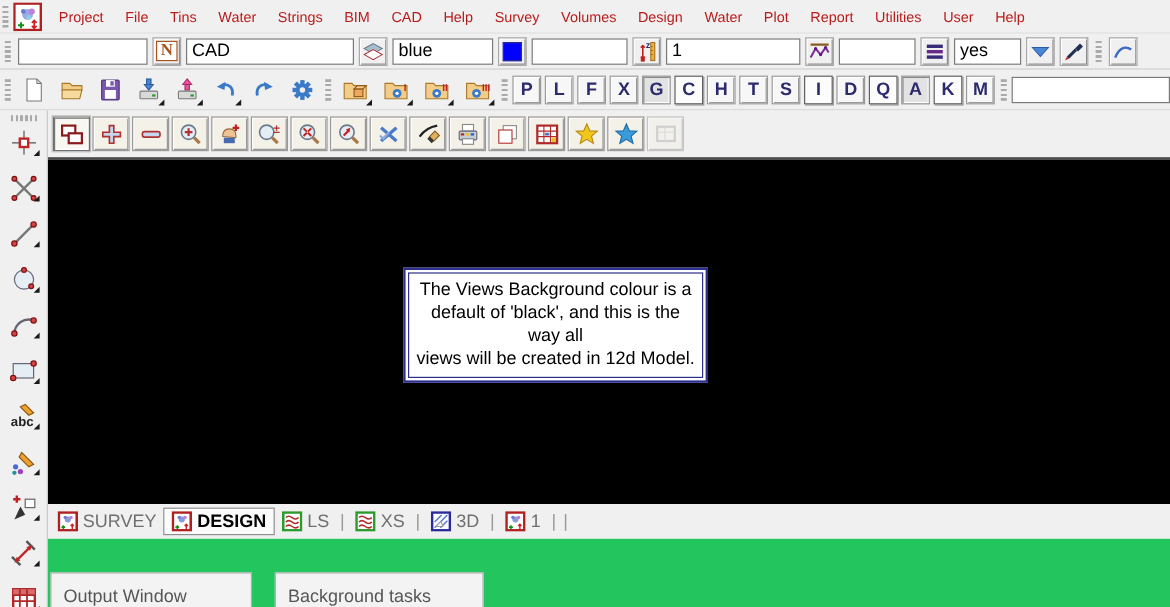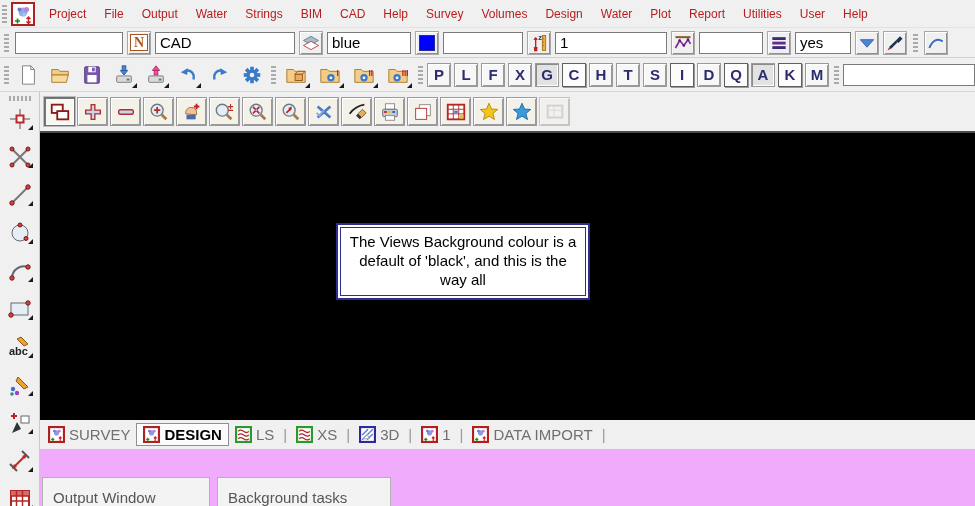--- a/index.html
+++ b/index.html
@@ -50,21 +50,21 @@
 
   .canvas { flex:1; background:#000; position:relative; }
   .msgbox { position:absolute; left:296px; top:90px; width:254px; background:#fff; border:2px solid #2e2e8f; padding:2px; }
   .msgbox-inner { border:1px solid #2e2e8f; padding:4px 4px 6px; text-align:center; font-size:15px; line-height:19px; color:#000; }
 
   .tabrow { height:29px; display:flex; align-items:center; padding-left:2px; background:#f0f0f0; overflow:hidden; }
   .vtab { display:flex; align-items:center; gap:4px; padding:2px 6px; font-size:15px; color:#6f6f6f; background:transparent; border:none; white-space:nowrap; }
   .vtab.active { background:#fbfbfb; border:1px solid #8f8f8f; box-shadow:inset 1px 1px 0 #fff; color:#000; font-weight:bold; }
   .tsep { color:#9a9a9a; font-size:15px; padding:0 3px; }
 
-  .bottomarea { height:57px; padding:28px 0 0 2px; display:flex; gap:7px; overflow:hidden; background:#f0abfc; }
+  .bottomarea { height:57px; padding:28px 0 0 2px; display:flex; gap:19px; overflow:hidden; background:#22c55e; }
   .panelbtn { height:36px; background:#f3f3f3; border:1px solid #b2b2b2; font-size:15px; color:#565656; text-align:left; padding:5px 0 0 10px; font-family:"Liberation Sans",sans-serif; }
   .panelbtn.w1 { width:168px; } .panelbtn.w2 { width:174px; }
 </style>
 </head>
 <body>
 
 <div class="app">
 
   <div class="menubar">
     <div class="vgrip"></div>
@@ -72,21 +72,21 @@
       <rect x="1" y="1" width="22" height="22" fill="#fff" stroke="#b02020" stroke-width="2"></rect>
       <circle cx="12" cy="10" r="4.5" fill="#9aa8e8"></circle>
         <circle cx="15.5" cy="7.5" r="2.5" fill="#c080d8"></circle>
       <circle cx="8.5" cy="7.5" r="2" fill="#6a7ad0"></circle>
         <circle cx="13" cy="12.5" r="2" fill="#8ad0e0"></circle>
       <path d="M4 19 h5 M6.5 16.5 v5" stroke="#109010" stroke-width="1.6"></path>
       <path d="M17.5 15 v6 M15.5 17 l2-2 2 2 M15.5 19.5 l2 2 2-2" stroke="#d02020" stroke-width="1.4" fill="none"></path>
     </svg>
     <div class="menuitem">Project</div>
     <div class="menuitem">File</div>
-    <div class="menuitem">Output</div>
+    <div class="menuitem">Tins</div>
     <div class="menuitem">Water</div>
     <div class="menuitem">Strings</div>
     <div class="menuitem">BIM</div>
     <div class="menuitem">CAD</div>
     <div class="menuitem">Help</div>
     <div class="menuitem">Survey</div>
     <div class="menuitem">Volumes</div>
     <div class="menuitem">Design</div>
     <div class="menuitem">Water</div>
     <div class="menuitem">Plot</div>
@@ -471,20 +471,21 @@
             <path d="M4 10 h16 M11 5 v13" stroke="#c4c4c4"></path>
           </svg>
         </button>
       </div>
 
       <div class="canvas">
         <div class="msgbox">
           <div class="msgbox-inner">
             <div>The Views Background colour is a</div>
             <div>default of 'black', and this is the way all</div>
+            <div>views will be created in 12d Model.</div>
           </div>
         </div>
       </div>
 
       <div class="tabrow">
         <button class="vtab">
           <svg width="17" height="17" viewBox="0 0 16 16">
             <rect x="1" y="1" width="14" height="14" fill="#fff" stroke="#b02020" stroke-width="2"></rect>
             <circle cx="8" cy="6.5" r="2.4" fill="#8a9ae0"></circle>
               <circle cx="10.5" cy="5" r="1.4" fill="#c080d8"></circle>
@@ -535,31 +536,20 @@
             <rect x="1" y="1" width="14" height="14" fill="#fff" stroke="#b02020" stroke-width="2"></rect>
             <circle cx="8" cy="6.5" r="2.4" fill="#8a9ae0"></circle>
               <circle cx="10.5" cy="5" r="1.4" fill="#c080d8"></circle>
               <circle cx="6" cy="4.8" r="1.3" fill="#6a7ad0"></circle>
             <path d="M3 12.5 h3 M4.5 11 v3" stroke="#109010" stroke-width="1.2"></path>
             <path d="M11.5 10.5 v4 M10.2 11.6 l1.3-1.3 1.3 1.3" stroke="#d02020" stroke-width="1.1" fill="none"></path>
           </svg>
           <span>1</span>
         </button>
         <span class="tsep">|</span>
-        <button class="vtab">
-          <svg width="17" height="17" viewBox="0 0 16 16">
-            <rect x="1" y="1" width="14" height="14" fill="#fff" stroke="#b02020" stroke-width="2"></rect>
-            <circle cx="8" cy="6.5" r="2.4" fill="#8a9ae0"></circle>
-              <circle cx="10.5" cy="5" r="1.4" fill="#c080d8"></circle>
-              <circle cx="6" cy="4.8" r="1.3" fill="#6a7ad0"></circle>
-            <path d="M3 12.5 h3 M4.5 11 v3" stroke="#109010" stroke-width="1.2"></path>
-            <path d="M11.5 10.5 v4 M10.2 11.6 l1.3-1.3 1.3 1.3" stroke="#d02020" stroke-width="1.1" fill="none"></path>
-          </svg>
-          <span>DATA IMPORT</span>
-        </button>
         <span class="tsep">|</span>
       </div>
 
       <div class="bottomarea">
         <button class="panelbtn w1">Output Window</button>
         <button class="panelbtn w2">Background tasks</button>
       </div>
 
     </div>
   </div>

